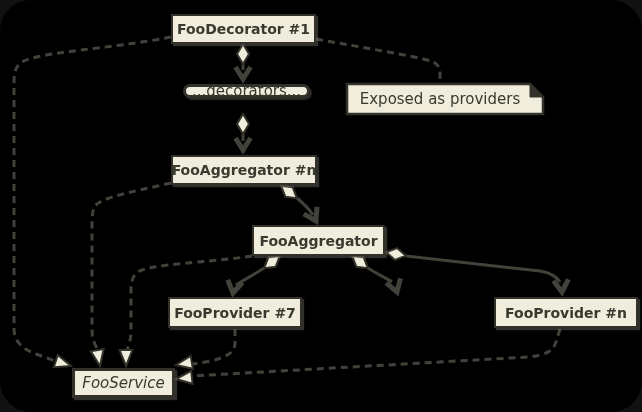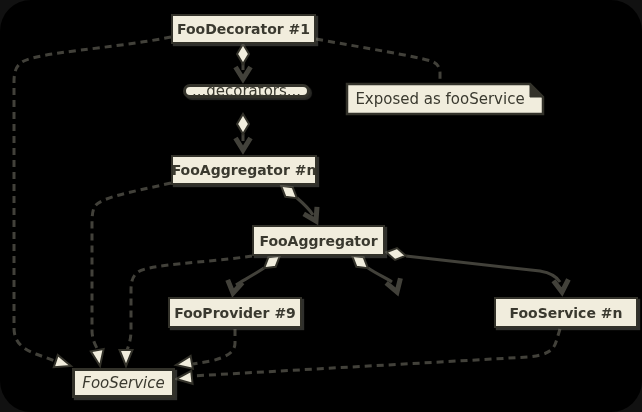--- a/index.html
+++ b/index.html
@@ -95,26 +95,26 @@
     <path class="chevron" d="M-12 -7.5 L0 0 L-12 7.5" transform="translate(562,292) rotate(85)"></path>
 
     <path class="note-shape" d="M347 84 L530 84 L543 97 L543 114 L347 114 Z"></path>
     <path class="note-fold" d="M530 84 L543 97 L530 97 Z"></path>
   </svg>
 
   <div class="node" style="left:171px;top:14px;width:145px;height:30px;">FooDecorator #1</div>
 
   <div class="node stadium" style="left:183px;top:84px;width:127px;height:14px;">...decorators...</div>
 
-  <div class="note-text" style="left:347px;top:84px;width:186px;height:30px;">Exposed as fooService</div>
+  <div class="note-text" style="left:347px;top:84px;width:186px;height:30px;">Exposed as providers</div>
 
   <div class="node" style="left:171px;top:155px;width:146px;height:30px;">FooAggregator #n</div>
 
   <div class="node" style="left:252px;top:225px;width:133px;height:31px;">FooAggregator</div>
 
-  <div class="node" style="left:168px;top:297px;width:134px;height:31px;">FooProvider #9</div>
+  <div class="node" style="left:168px;top:297px;width:134px;height:31px;">FooProvider #7</div>
 
 
-  <div class="node" style="left:494px;top:297px;width:144px;height:31px;">FooService #n</div>
+  <div class="node" style="left:494px;top:297px;width:144px;height:31px;">FooProvider #n</div>
 
   <div class="node interface" style="left:72px;top:368px;width:103px;height:30px;">FooService</div>
 
 </div>
 
 </body></html>

